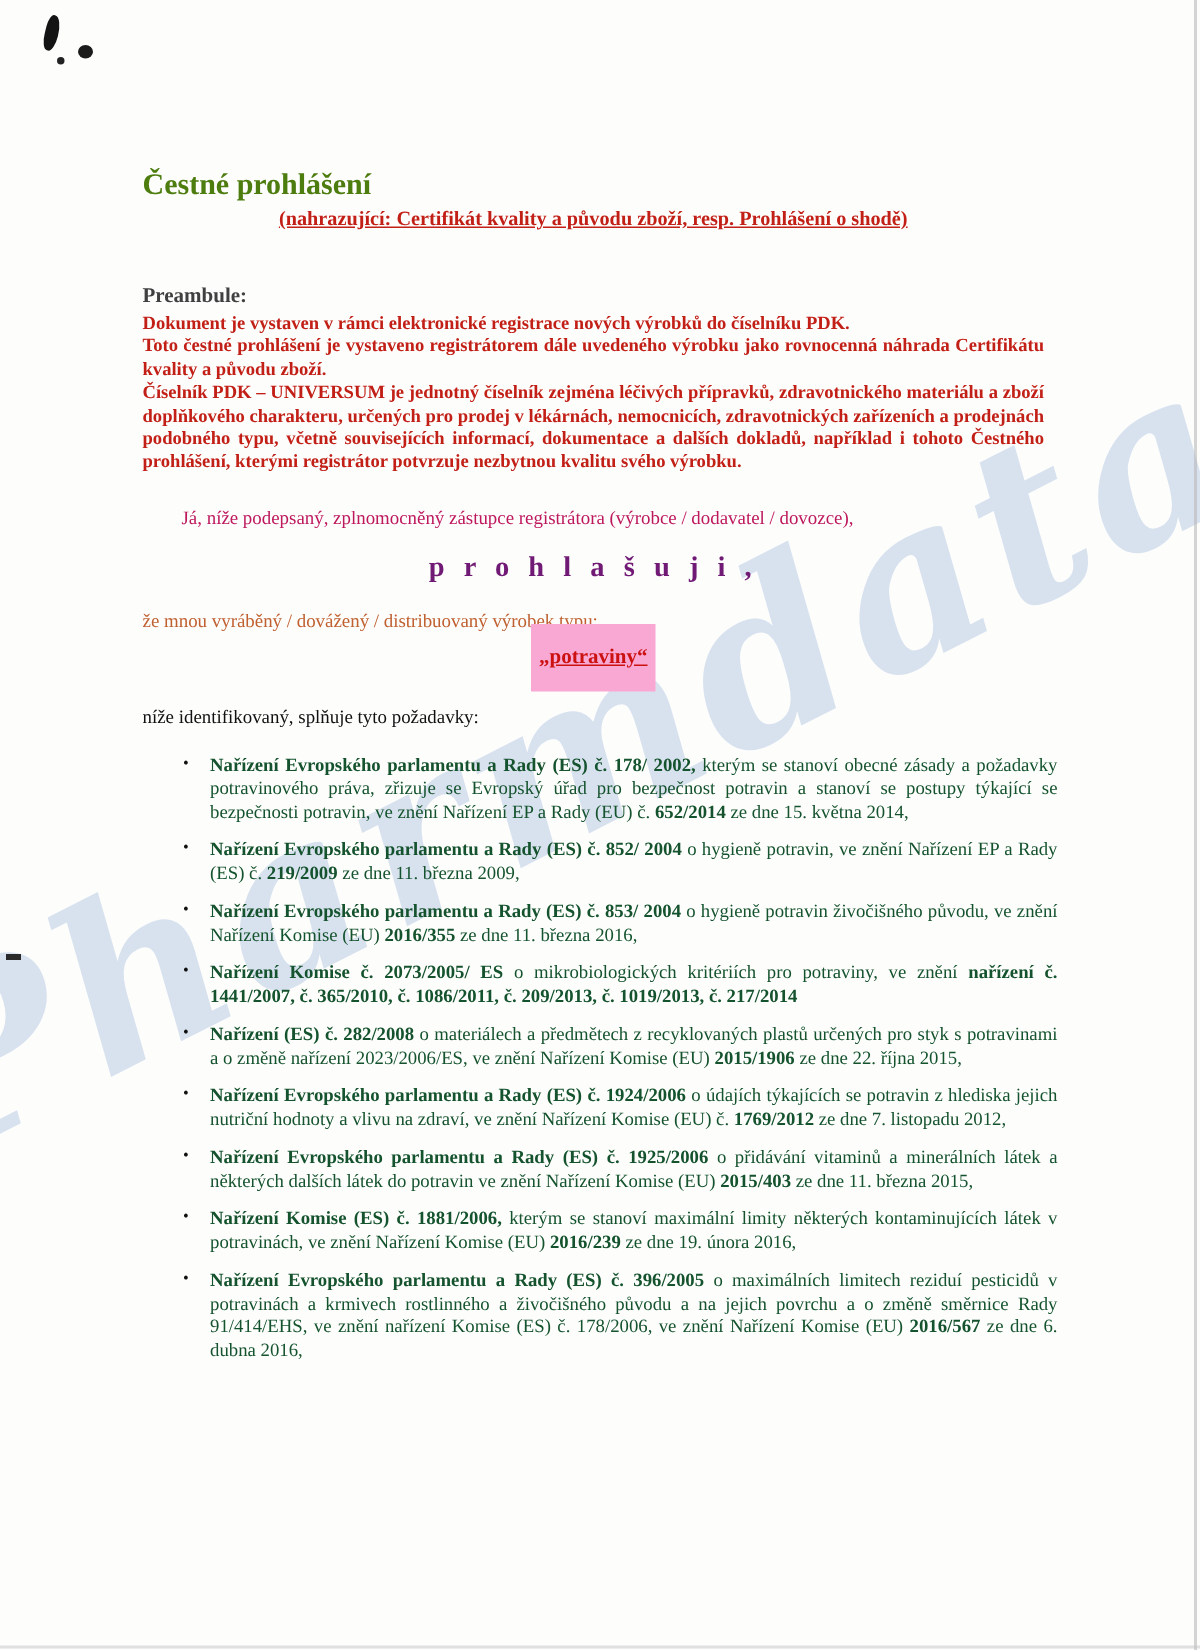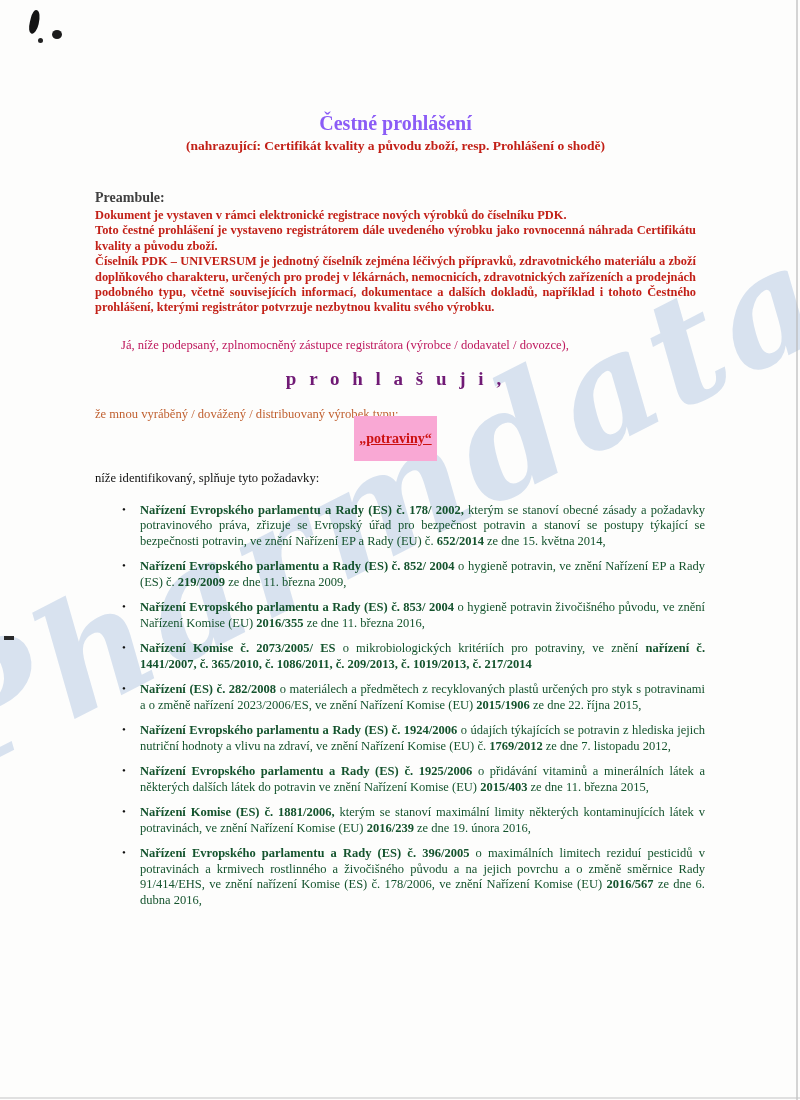--- a/index.html
+++ b/index.html
@@ -25,26 +25,26 @@
     transform:rotate(-27deg);transform-origin:left center;
     font-family:"DejaVu Serif", serif;
     font-style:italic;font-weight:bold;
     font-size:150px;letter-spacing:6px;
     color:rgba(88,130,195,0.22);
     white-space:nowrap;pointer-events:none;
     user-select:none;
   }
   .content{position:relative;padding:112px 104px 0 95px;}
   .title{
-    margin:0 0 3px 0;text-align:center;
-    font-size:20px;font-weight:bold;color:#8b5cf6;
+    margin:0 0 3px 0;text-align:left;
+    font-size:20px;font-weight:bold;color:#4d7c0f;
   }
   .subtitle{
     margin:0 0 36px 0;text-align:center;
-    font-size:13.5px;font-weight:bold;color:#c22017;
+    font-size:13.5px;font-weight:bold;color:#c22017;text-decoration:underline;
   }
   .preamble-heading{
     margin:0 0 2px 0;font-size:14px;font-weight:bold;color:#404040;
   }
   .preamble{
     margin:0;font-size:12.4px;font-weight:bold;color:#c22017;
     line-height:1.24;text-align:justify;
   }
   .declarer{
     margin:22px 0 0 26px;font-size:12.6px;color:#be185d;

